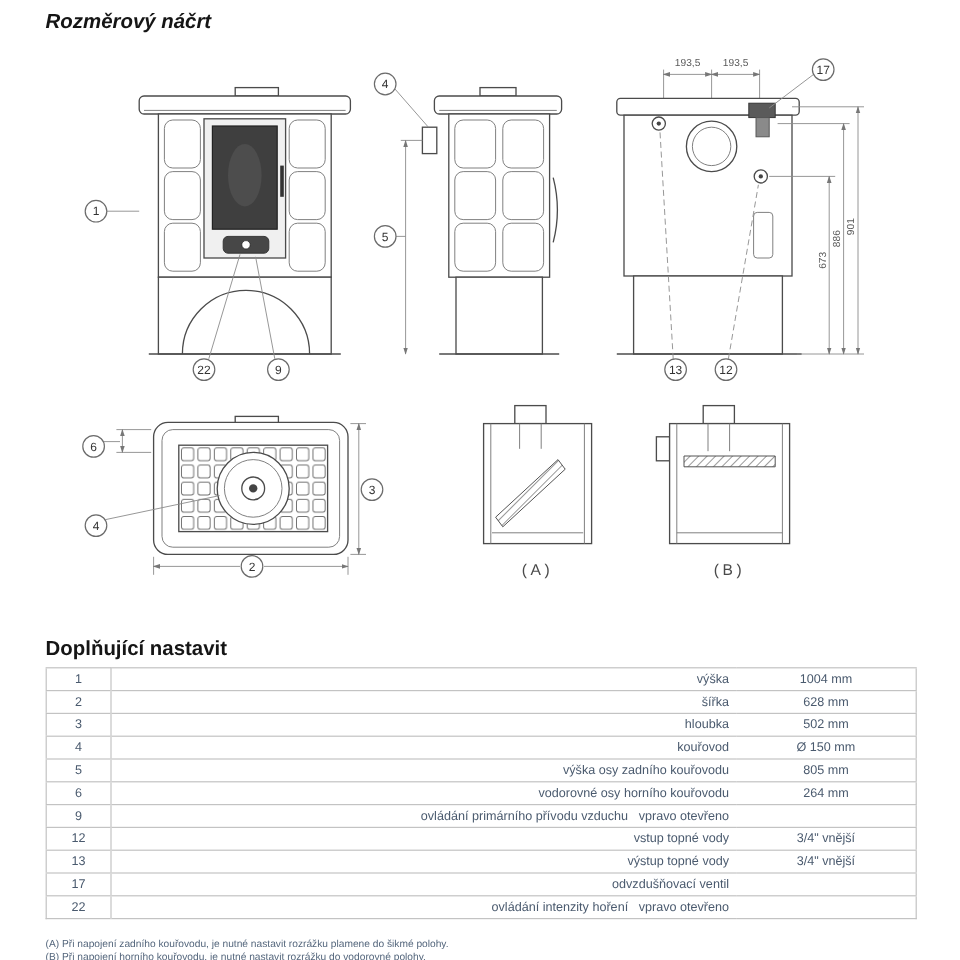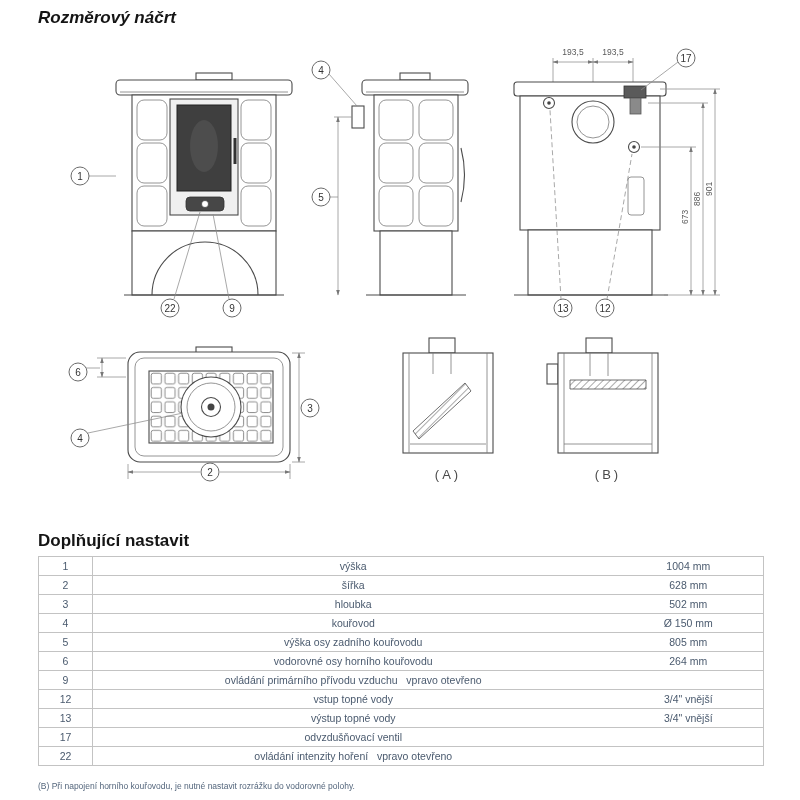--- a/index.html
+++ b/index.html
@@ -19,21 +19,21 @@
   .num  { font:10px "Liberation Sans",sans-serif; fill:#333; text-anchor:middle; }
   .dlab { font:8.5px "Liberation Sans",sans-serif; fill:#5a5a5a; text-anchor:middle; }
   .dlabr{ font:8.5px "Liberation Sans",sans-serif; fill:#5a5a5a; text-anchor:start; }
   .slab { font:13px "Liberation Sans",sans-serif; fill:#4a4a4a; text-anchor:middle; letter-spacing:3px; }
 
   
   .info-table { position:absolute; left:38px; top:556px; width:726px; border-collapse:collapse;
                 font-size:10.5px; color:#4a5a6e; border:1px solid #c3c3c3; table-layout:fixed; }
   .info-table td { border-top:1px solid #c3c3c3; height:19px; padding:1px 6px; overflow:hidden; white-space:nowrap; }
   .cell-num   { width:54px; text-align:center; border-right:1px solid #c3c3c3; }
-  .cell-label { text-align:center;margin-top:32px; }
+  .cell-label { text-align:right;margin-top:32px; }
   .cell-value { width:150px; text-align:center; }
 
   .footnotes { position:absolute; left:38px; top:781px; font-size:8.5px; color:#54667c; line-height:11px; }
 </style>
 </head>
 <body>
 
 <div class="page">
 
   <svg class="drawing" width="800" height="530" viewBox="0 0 800 530">
@@ -299,16 +299,17 @@
         </tr>
         <tr>
           <td class="cell-num">22</td>
           <td class="cell-label">ovládání intenzity hoření&nbsp;&nbsp;&nbsp;vpravo otevřeno</td>
           <td class="cell-value"></td>
         </tr>
       </tbody>
   </table>
 
   <div class="footnotes">
+    <div>(A) Při napojení zadního kouřovodu, je nutné nastavit rozrážku plamene do šikmé polohy.</div>
     <div>(B) Při napojení horního kouřovodu, je nutné nastavit rozrážku do vodorovné polohy.</div>
   </div>
 
 </div>
 
 </body></html>

